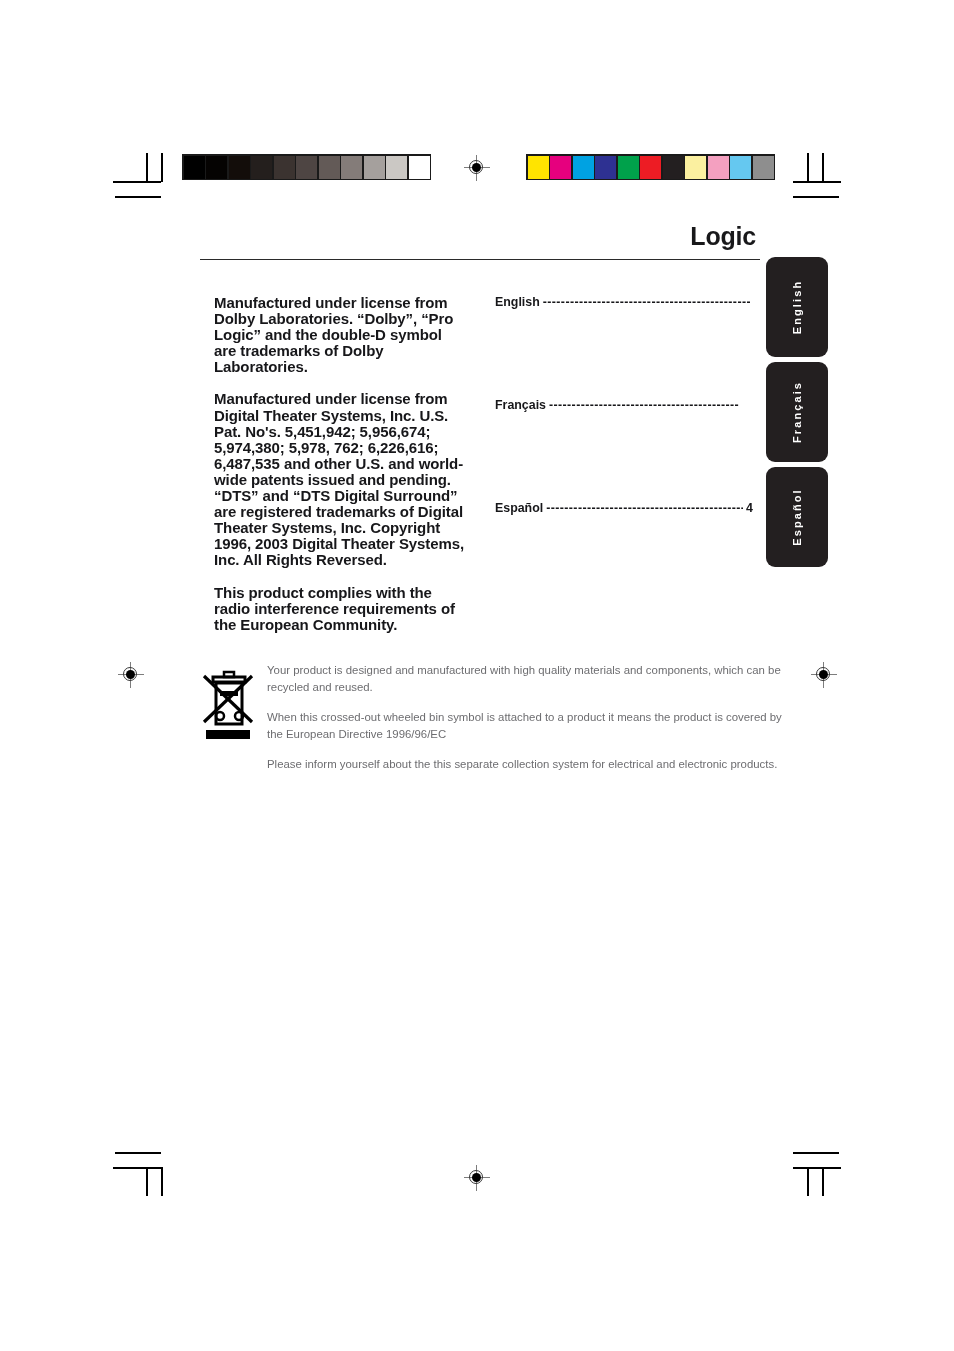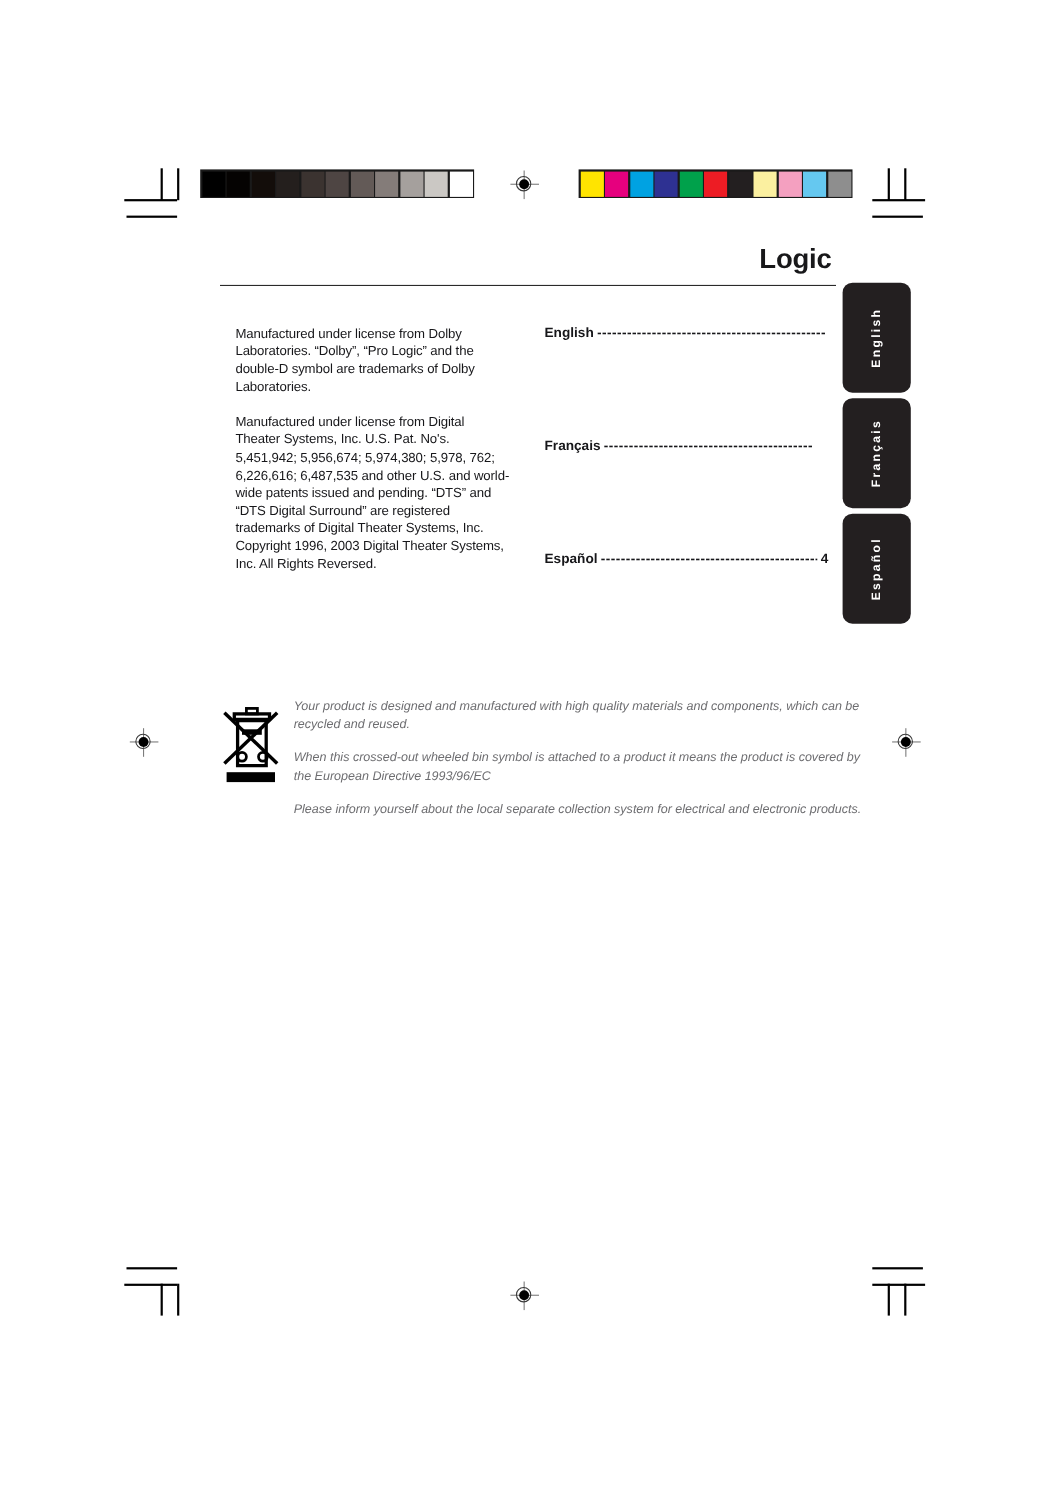--- a/index.html
+++ b/index.html
@@ -87,22 +87,22 @@
     background: #2a2a2a;
   }
 
   .legal-col {
     position: absolute;
     left: 214px;
     top: 295px;
     width: 250px;
   }
   .legal-p {
-    font-size: 12px;
-    font-weight: normal;
+    font-size: 15px;
+    font-weight: bold;
     line-height: 16.1px;
     color: #17171a;
     margin: 0 0 16px 0;
     letter-spacing: -0.1px;
   }
 
   .toc {
     position: absolute;
     left: 495px;
     top: 295px;
@@ -151,23 +151,22 @@
     color: #ffffff;
     font-size: 11px;
     font-weight: bold;
     letter-spacing: 2.1px;
   }
 
   
   .weee {
     position: absolute;
     left: 198px;
-    top: 634px;
+    top: 662px;
     width: 600px;
-    font-style: italic;
   }
   .weee-row {
     display: flex;
     align-items: flex-start;
   }
   .weee-icon {
     width: 62px;
     flex: 0 0 62px;
     margin-top: 2px;
   }
@@ -264,20 +263,21 @@
     <div class="swatch" style="background: rgb(101, 200, 240);"></div>
     <div class="swatch" style="background: rgb(142, 142, 142);"></div>
   </div>
 
 <div class="page-title">Logic</div>
 <div class="title-rule"></div>
 
 <div class="legal-col">
   <p class="legal-p">Manufactured under license from Dolby Laboratories. “Dolby”, “Pro Logic” and the double-D symbol are trademarks of Dolby Laboratories.</p>
   <p class="legal-p">Manufactured under license from Digital Theater Systems, Inc. U.S. Pat. No's. 5,451,942; 5,956,674; 5,974,380; 5,978, 762; 6,226,616; 6,487,535 and other U.S. and world-wide patents issued and pending. “DTS” and “DTS Digital Surround” are registered trademarks of Digital Theater Systems, Inc. Copyright 1996, 2003 Digital Theater Systems, Inc. All Rights Reversed.</p>
+  <p class="legal-p">This product complies with the radio interference requirements of the European Community.</p>
 </div>
 
 <div class="toc">
   <div class="toc-row">
     <span class="toc-label">English</span>
     <span class="toc-dashes">------------------------------------------------</span>
     <span class="toc-page"></span>
   </div>
   <div class="toc-row">
     <span class="toc-label">Français</span>
@@ -320,17 +320,17 @@
         <circle cx="41" cy="52" r="4" fill="none" stroke="#000" stroke-width="2.5"></circle>
 
         <line x1="6" y1="12" x2="54" y2="58" stroke="#000" stroke-width="3.2"></line>
         <line x1="54" y1="12" x2="6" y2="58" stroke="#000" stroke-width="3.2"></line>
 
         <rect x="8" y="66" width="44" height="9" fill="#000"></rect>
       </svg>
     </div>
     <div class="weee-texts">
       <p class="weee-p">Your product is designed and manufactured with high quality materials and components, which can be recycled and reused.</p>
-      <p class="weee-p">When this crossed-out wheeled bin symbol is attached to a product it means the product is covered by the European Directive 1993/96/EC</p>
-      <p class="weee-p">Please inform yourself about the local separate collection system for electrical and electronic products.</p>
+      <p class="weee-p">When this crossed-out wheeled bin symbol is attached to a product it means the product is covered by the European Directive 1996/96/EC</p>
+      <p class="weee-p">Please inform yourself about the this separate collection system for electrical and electronic products.</p>
     </div>
   </div>
 </div>
 
 </body></html>

